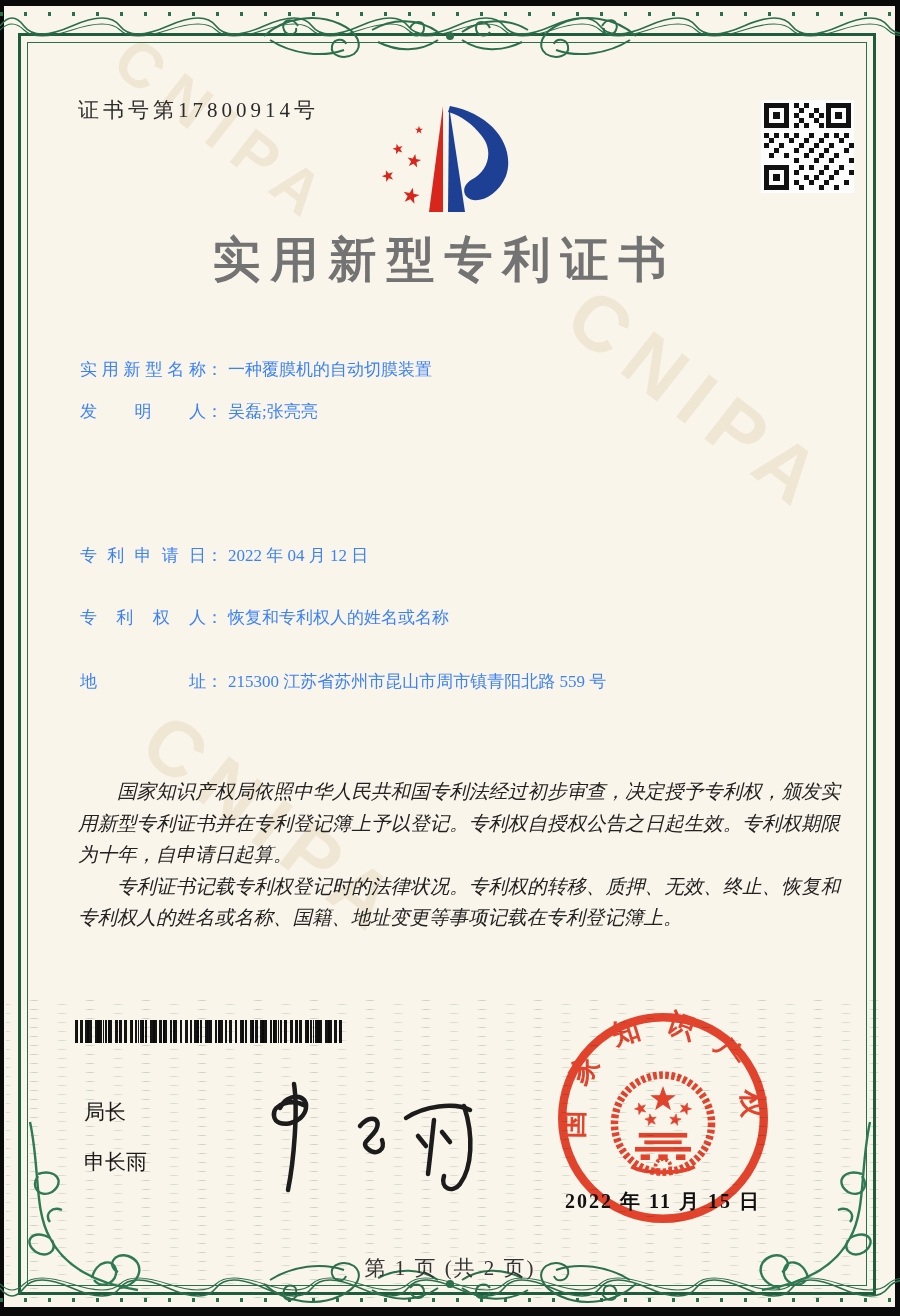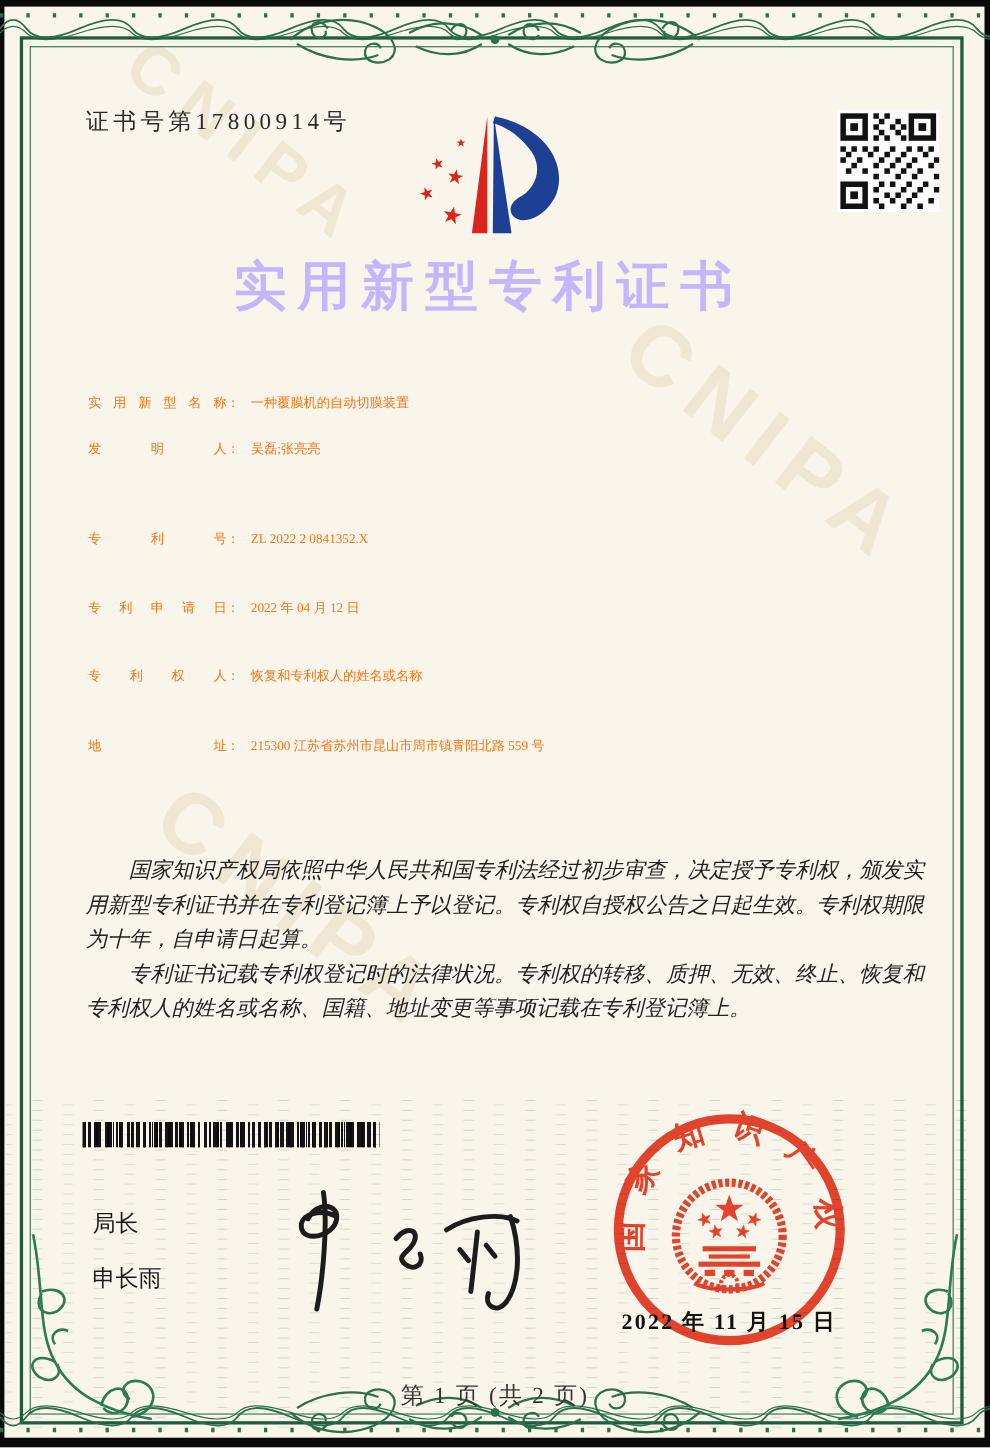--- a/index.html
+++ b/index.html
@@ -29,22 +29,22 @@
   .watermark{position:absolute;font-family:"Liberation Sans","DejaVu Sans",sans-serif;
     font-weight:bold;color:#efe7d4;letter-spacing:14px;transform:rotate(38deg);
     white-space:nowrap;user-select:none;}
   .wm1{left:95px;top:95px;font-size:62px;}
   .wm2{left:545px;top:355px;font-size:78px;}
   .wm3{left:120px;top:780px;font-size:78px;}
   .cert-no{position:absolute;left:78px;top:96px;font-size:21px;letter-spacing:4px;color:#2b2b2b;}
   .logo{position:absolute;left:380px;top:100px;}
   .qr{position:absolute;left:761px;top:100px;}
   .title{position:absolute;left:0;top:228px;width:889px;text-align:center;
-    font-size:48px;font-weight:bold;letter-spacing:10px;color:#c4b5fd;}
-  .field-row{position:absolute;left:80px;font-size:12px;white-space:nowrap;color:#f97316;}
+    font-size:48px;font-weight:bold;letter-spacing:10px;color:#737373;}
+  .field-row{position:absolute;left:80px;font-size:17px;white-space:nowrap;color:#3b82f6;}
   .flabel{display:inline-block;width:126px;text-align:justify;text-align-last:justify;
     vertical-align:top;}
   .fcolon{display:inline-block;width:22px;}
   .grant-no{position:absolute;left:455px;top:0;}
   .body-text{position:absolute;left:78px;top:776px;width:762px;font-size:19.5px;
     line-height:31.5px;text-align:justify;color:#222;}
   .body-text p{margin:0;text-indent:2em;font-style:italic;}
   .barcode{position:absolute;left:75px;top:1020px;width:270px;height:23px;
     background-image:
       repeating-linear-gradient(90deg,#141414 0 2px,transparent 2px 5px),
@@ -228,23 +228,20 @@
   </svg>
 
   <div class="title">实用新型专利证书</div>
 
   <div class="field-row" style="top:358px">
     <span class="flabel">实用新型名称</span><span class="fcolon">：</span><span>一种覆膜机的自动切膜装置</span>
   </div>
   <div class="field-row" style="top:400px">
     <span class="flabel">发明人</span><span class="fcolon">：</span><span>吴磊;张亮亮</span>
   </div>
-  <div class="field-row" style="top:482px">
-    <span class="flabel">专利号</span><span class="fcolon">：</span><span>ZL 2022 2 0841352.X</span>
-  </div>
   <div class="field-row" style="top:544px">
     <span class="flabel">专利申请日</span><span class="fcolon">：</span><span>2022 年 04 月 12 日</span>
   </div>
   <div class="field-row" style="top:606px">
     <span class="flabel">专利权人</span><span class="fcolon">：</span><span>恢复和专利权人的姓名或名称</span>
   </div>
   <div class="field-row" style="top:670px">
     <span class="flabel">地址</span><span class="fcolon">：</span><span>215300 江苏省苏州市昆山市周市镇青阳北路 559 号</span>
   </div>
 

